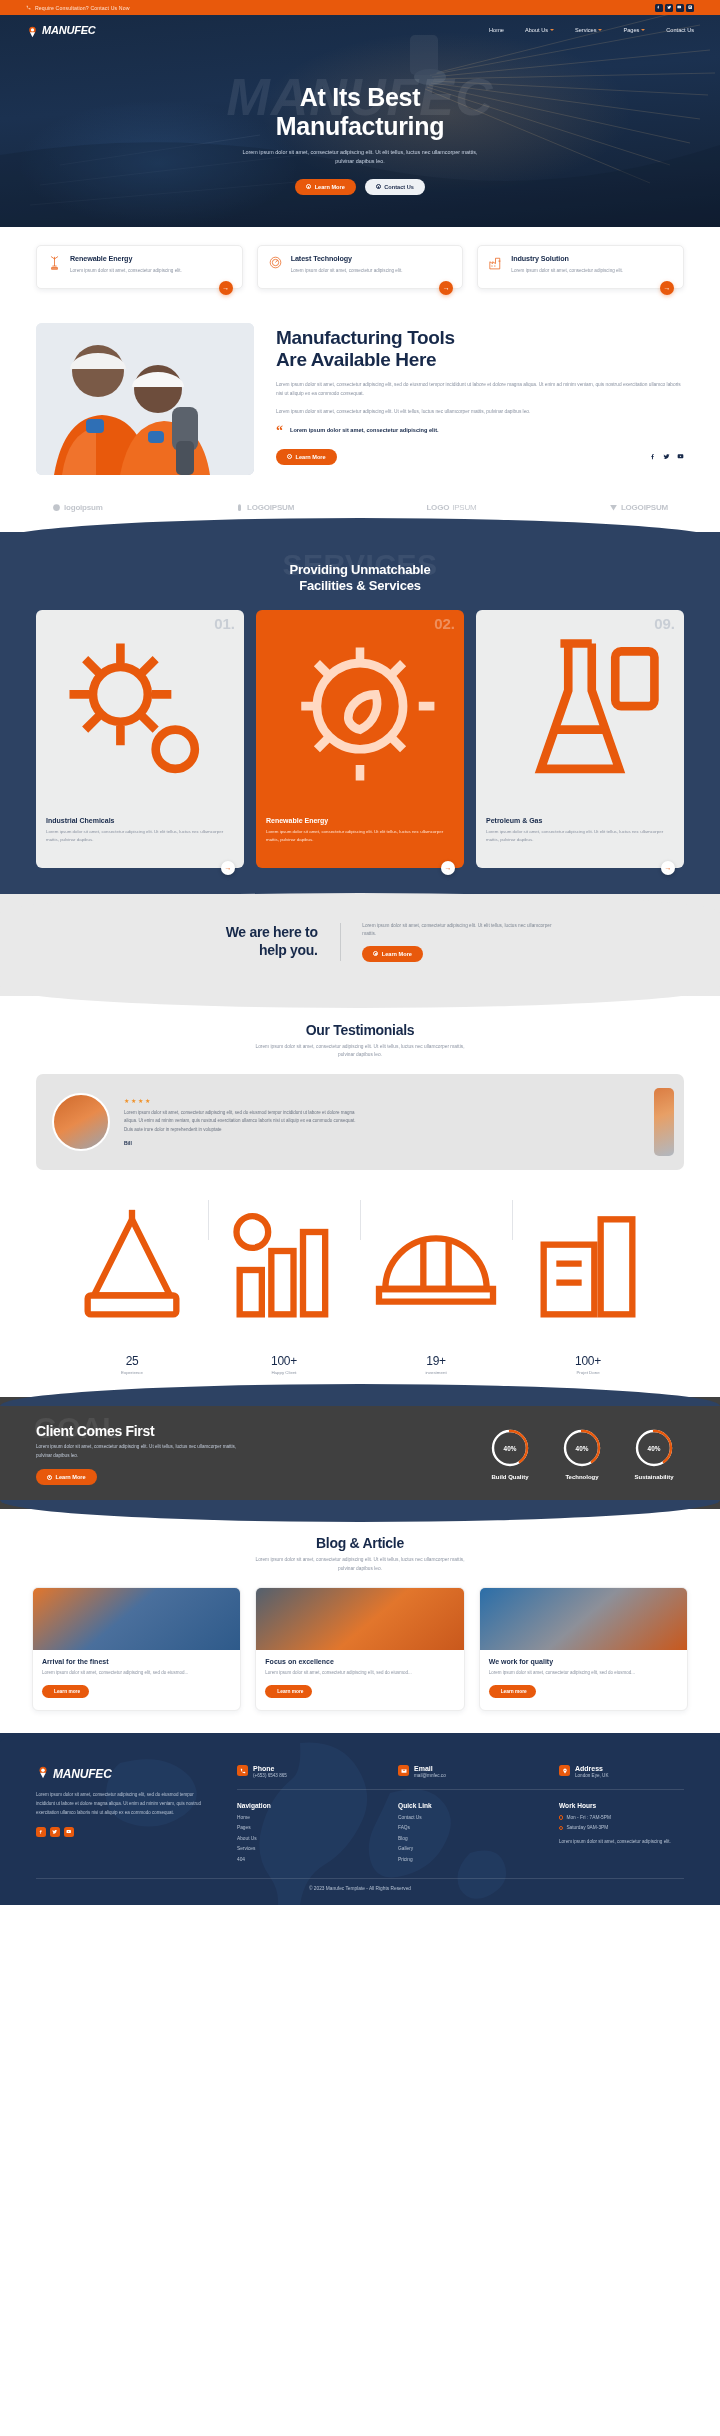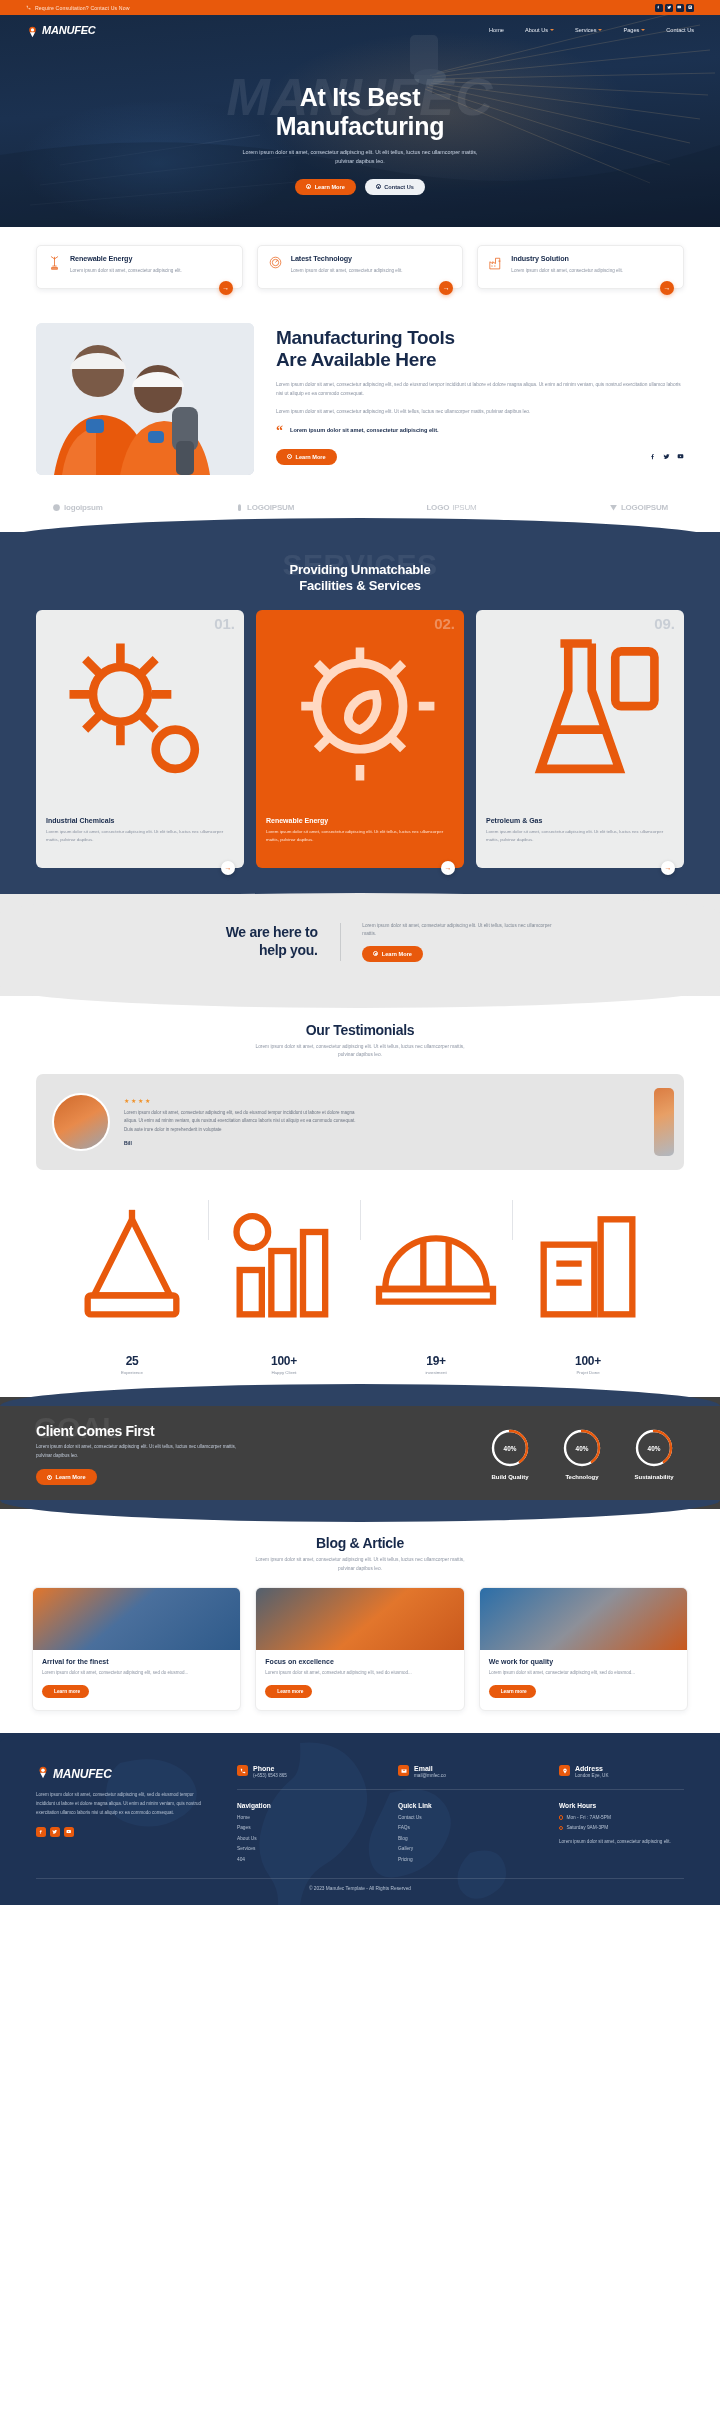--- a/index.html
+++ b/index.html
@@ -174,21 +174,21 @@
     position:absolute; right:10px; top:14px; width:20px; height:68px; border-radius:5px;
     background:linear-gradient(160deg,#d96a25,#e8934f 40%,#a7b0bb);
     opacity:.85;
   }
 
   
   .stats { display:flex; padding:18px 56px 22px; }
   .stat { flex:1; text-align:center; position:relative; }
   .stat + .stat::before { content:""; position:absolute; left:0; top:6px; width:.6px; height:40px; background:#e2e4e8; }
   .stat-icon { width:17px; height:17px; margin:0 auto; color:#e8590c; }
-  .stat-num { font-size:12px; font-weight:bold; color:#17294a; margin-top:4px; letter-spacing:-.3px;text-align:center; }
+  .stat-num { font-size:12px; font-weight:normal; color:#17294a; margin-top:4px; letter-spacing:-.3px;text-align:center; }
   .stat-label { font-size:4.4px; color:#8d95a3; margin-top:2px; }
 
   
   .goal { background:#404040; position:relative; padding:26px 36px 24px; display:flex; align-items:center; gap:24px; }
   .goal::before { content:""; position:absolute; top:-13px; left:0; width:720px; height:22px; background:#2d4263; border-radius:50% 50% 0 0 / 100% 100% 0 0; }
   .goal::after { content:""; position:absolute; bottom:-13px; left:0; width:720px; height:22px; background:#2d4263; border-radius:0 0 50% 50% / 0 0 100% 100%; }
   .goal-left { width:250px; position:relative; }
   .goal-wm { position:absolute; top:-12px; left:-2px; font-size:30px; font-weight:bold; color:rgba(255,255,255,.08); }
   .goal-title { position:relative; color:#fff; font-size:14px; font-weight:bold; letter-spacing:-.3px; }
   .goal-p { position:relative; font-size:4.6px; color:#c2cbd9; line-height:1.85; margin-top:4px; width:215px; }

